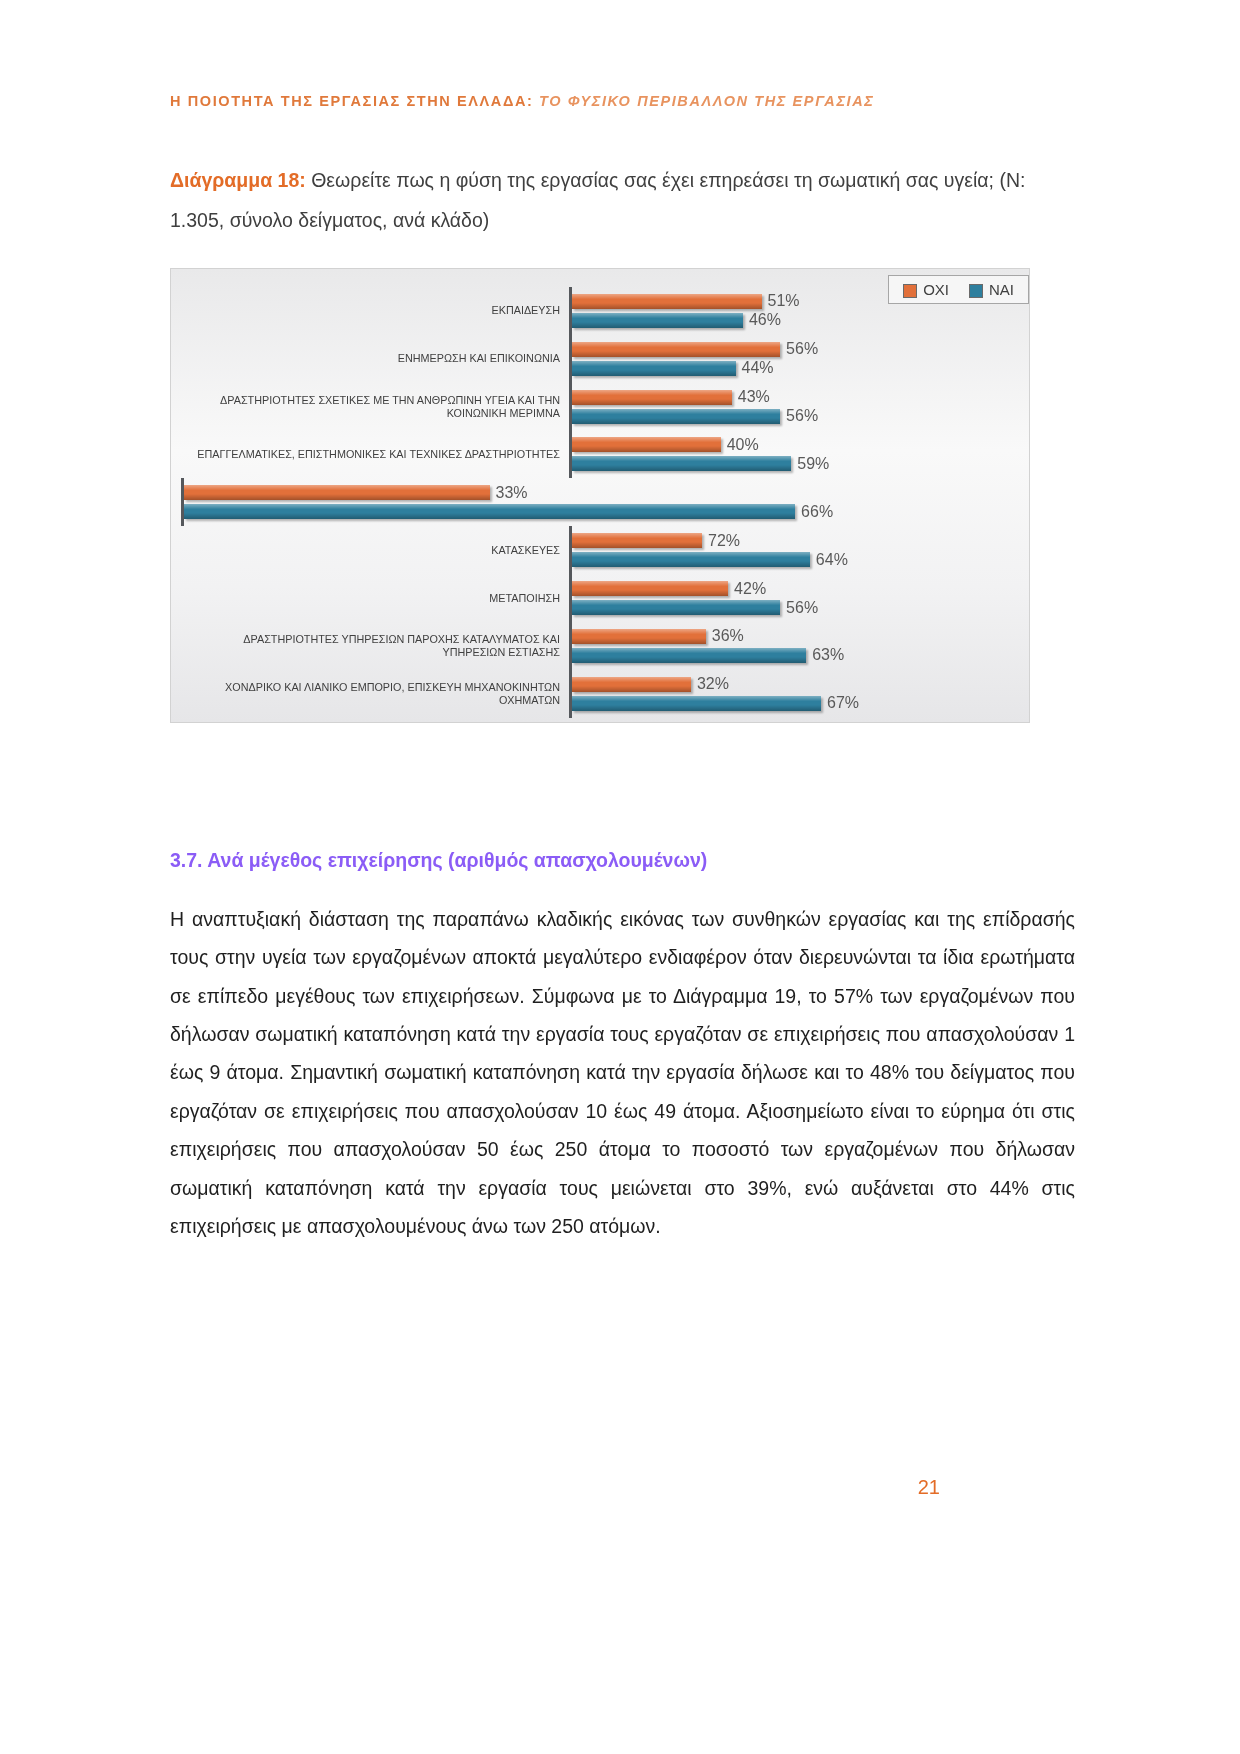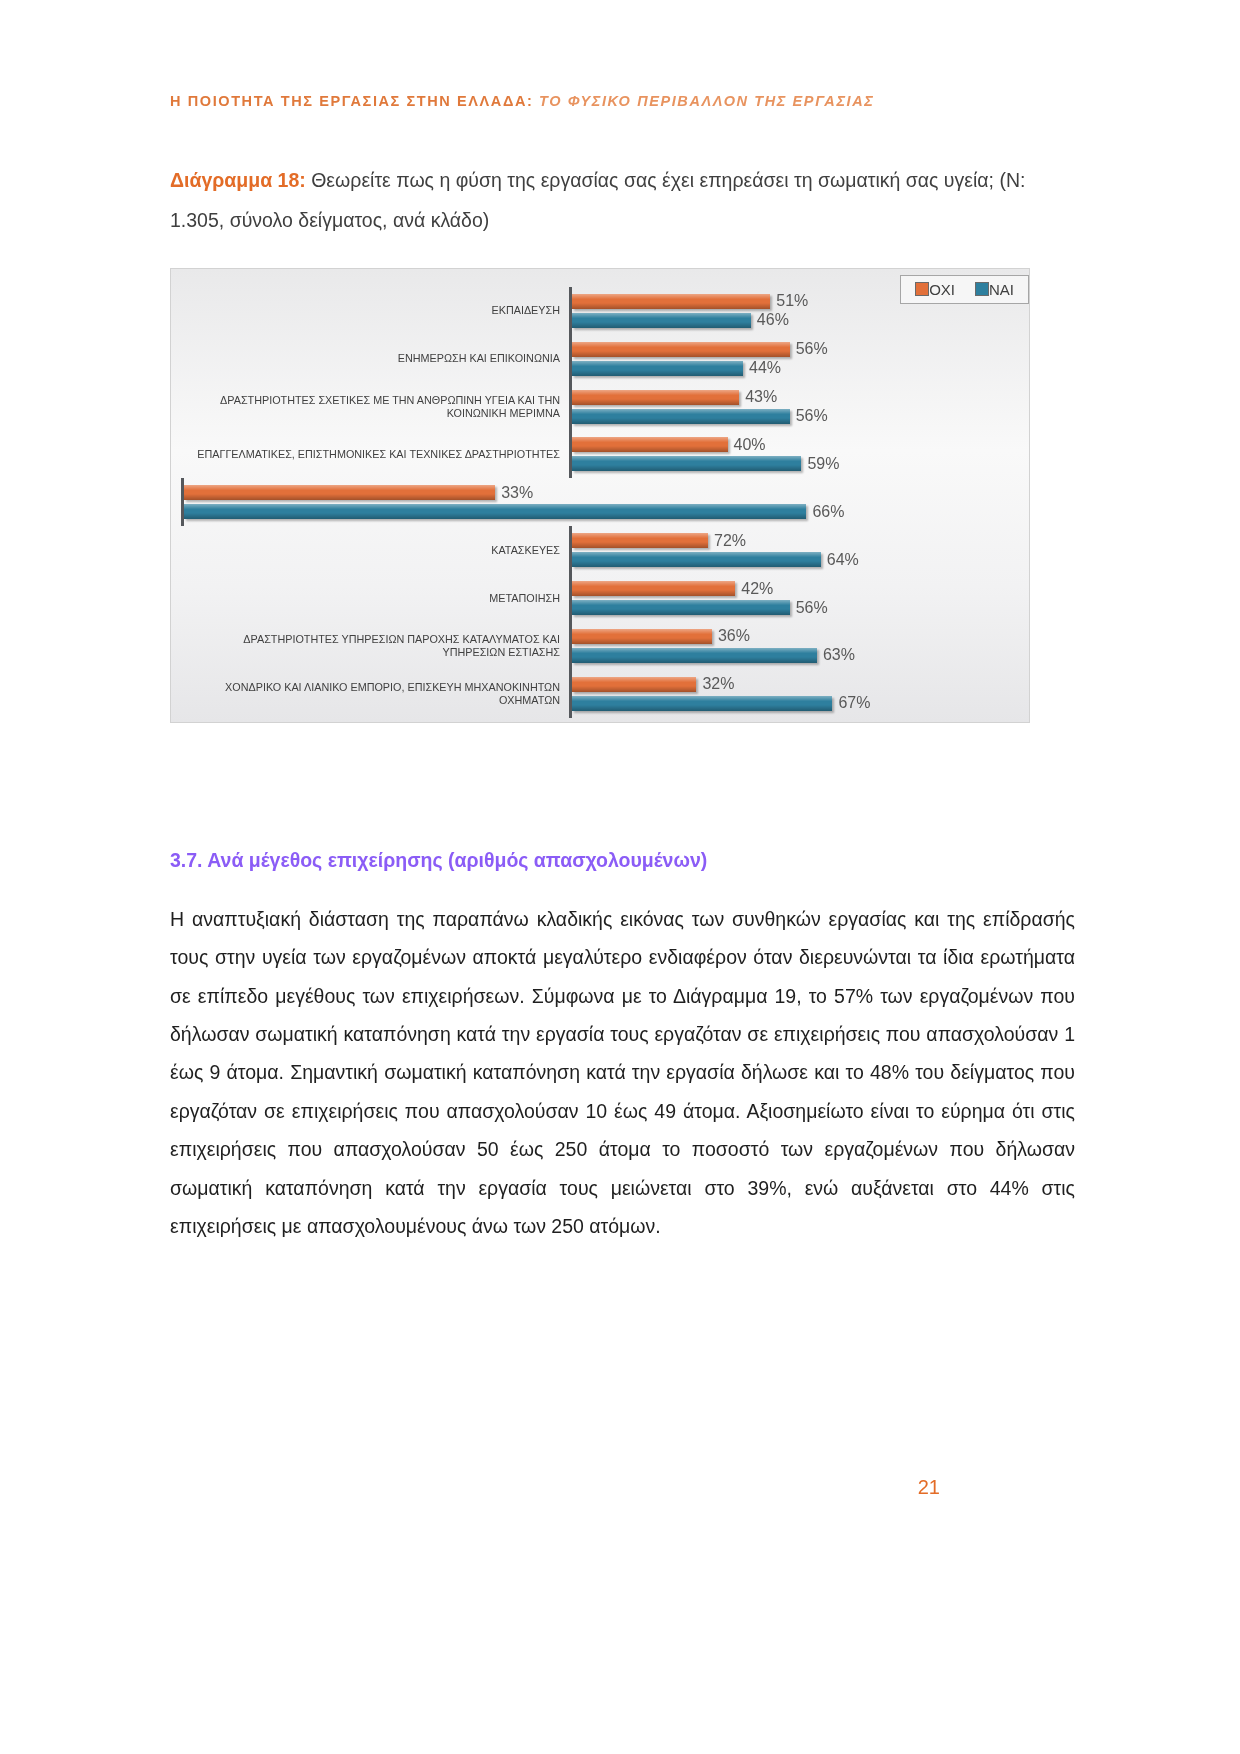--- a/index.html
+++ b/index.html
@@ -48,21 +48,21 @@
     background-image:linear-gradient(180deg,rgba(255,255,255,.38) 0%,rgba(255,255,255,0) 35%,rgba(0,0,0,0) 60%,rgba(0,0,0,.28) 100%);
     box-shadow:2px 2px 2px rgba(0,0,0,.28);
   }
   .bar-value{margin-left:6px;font-size:16px;color:#595959;white-space:nowrap;}
   .chart-legend-wrap{text-align:center;padding:6px 0 18px 0;}
   .chart-legend{
     display:inline-flex;align-items:center;gap:20px;
     border:1px solid #a6a6a6;background:rgba(255,255,255,.55);
     padding:5px 14px;font-size:15px;color:#404040;
   }
-  .legend-item{display:inline-flex;align-items:center;}
+  .legend-item{display:inline-flex;align-items:flex-end;gap:6px;}
   .legend-swatch{width:12px;height:12px;border:1px solid #6a6a6a;display:inline-block;}
   
   .section-heading{margin:126px 0 0 0;font-size:19.5px;font-weight:bold;color:#8b5cf6;}
   
   .body-par{
     margin:28px 0 0 0;font-size:19.5px;line-height:1.97;
     text-align:justify;color:#1f1f1f;
   }
   
   .page-number{

